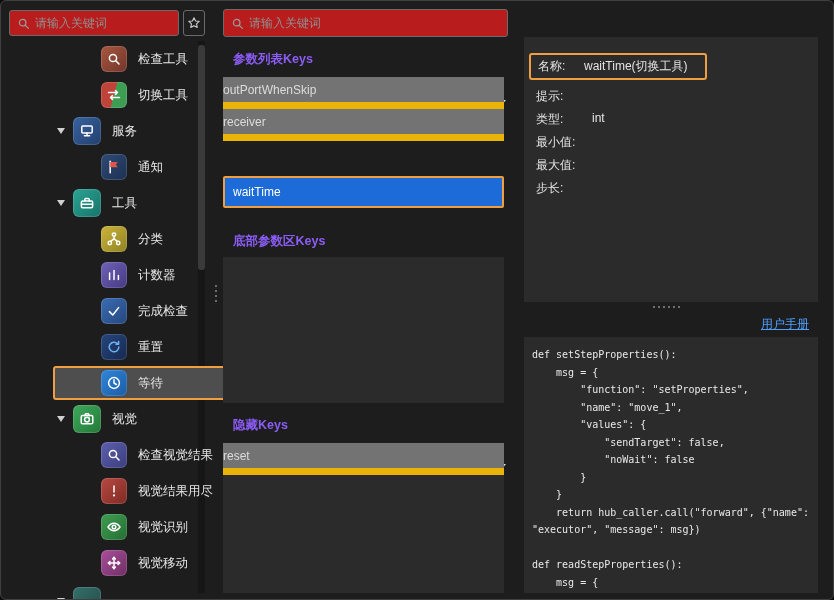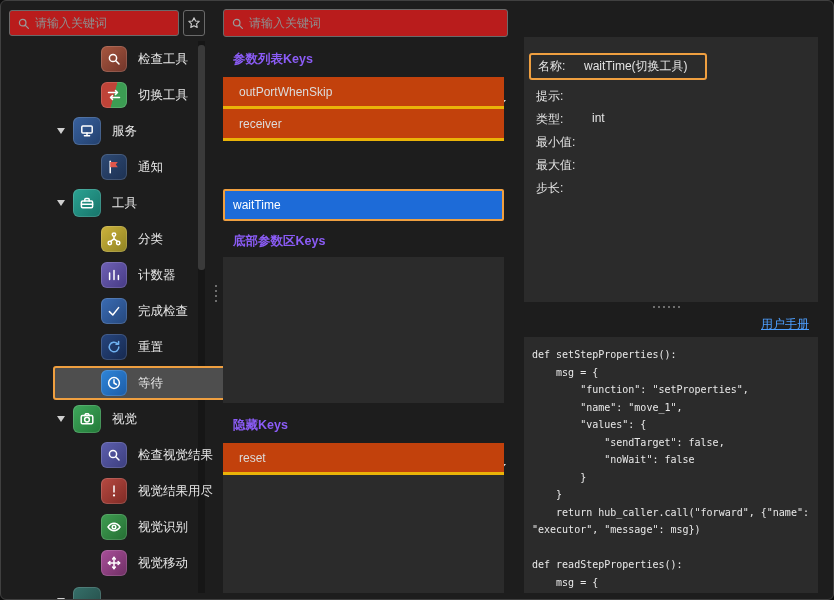--- a/index.html
+++ b/index.html
@@ -33,22 +33,22 @@
   .tree-row.sel{left:6px;width:190px;height:34px;background:#4e4e4e;
     border:2px solid #ef9f40;border-radius:3px;padding-left:46px;}
   .v-scroll{position:absolute;left:197px;top:40px;width:7px;height:552px;background:#161616;}
   .v-thumb{position:absolute;top:4px;left:0;width:7px;height:225px;background:#3a3a3a;border-radius:3px;}
   
   .m-header{position:absolute;left:224px;width:295px;height:28px;box-sizing:border-box;
     display:flex;align-items:center;color:#8b5cf6;font-weight:bold;font-size:12.5px;padding-left:8px;}
   .chev{position:absolute;right:14px;width:0;height:0;border-left:5px solid transparent;
     border-right:5px solid transparent;border-top:6px solid #e0e0e0;cursor:pointer;}
   .m-item{position:absolute;left:222px;width:281px;height:32px;box-sizing:border-box;
-    background:#c2410c;border-bottom:3px solid #eab308;display:flex;align-items:center;
-    padding-left:16px;color:#dcdcdc;font-size:12px;cursor:pointer;}
+    background:#737373;border-bottom:7px solid #eab308;display:flex;align-items:center;
+    padding-left:0;color:#dcdcdc;font-size:12px;cursor:pointer;}
   .m-item.sel{background:#1d6bd8;border:2px solid #ef9f40;border-radius:2px;color:#fff;padding-left:8px;}
   .m-empty{position:absolute;left:222px;width:281px;background:#2b2b2b;}
   .splitter-v{position:absolute;left:214px;display:flex;flex-direction:column;gap:3px;cursor:col-resize;}
   .splitter-v i{width:2px;height:2px;border-radius:50%;background:#8a8a8a;}
   
   .r-title{position:absolute;color:#f0f0f0;font-size:10px;margin-top:46px;}
   .info-box{position:absolute;left:523px;top:36px;width:294px;height:265px;box-sizing:border-box;
     background:#2b2b2b;padding-top:8px;overflow:hidden;}
   .f-row{display:flex;padding:3px 0 3px 12px;font-size:12px;color:#e4e4e4;}
   .f-label{width:56px;flex:none;}
@@ -265,21 +265,21 @@
   <div class="m-header" style="top:44px">
     <span>参数列表Keys</span>
     <span class="chev" style="top:55px"></span>
   </div>
   <div class="m-item" style="top:76px">
     <span>outPortWhenSkip</span>
   </div>
   <div class="m-item" style="top:108px">
     <span>receiver</span>
   </div>
-  <div class="m-item sel" style="top:188px">
+  <div class="m-item sel" style="top:175px">
     <span>waitTime</span>
   </div>
 
   <div class="m-header" style="top:226px">
     <span>底部参数区Keys</span>
     <span class="chev" style="top:237px"></span>
   </div>
   <div class="m-empty" style="top:256px;height:146px"></div>
 
   <div class="m-header" style="top:410px">

